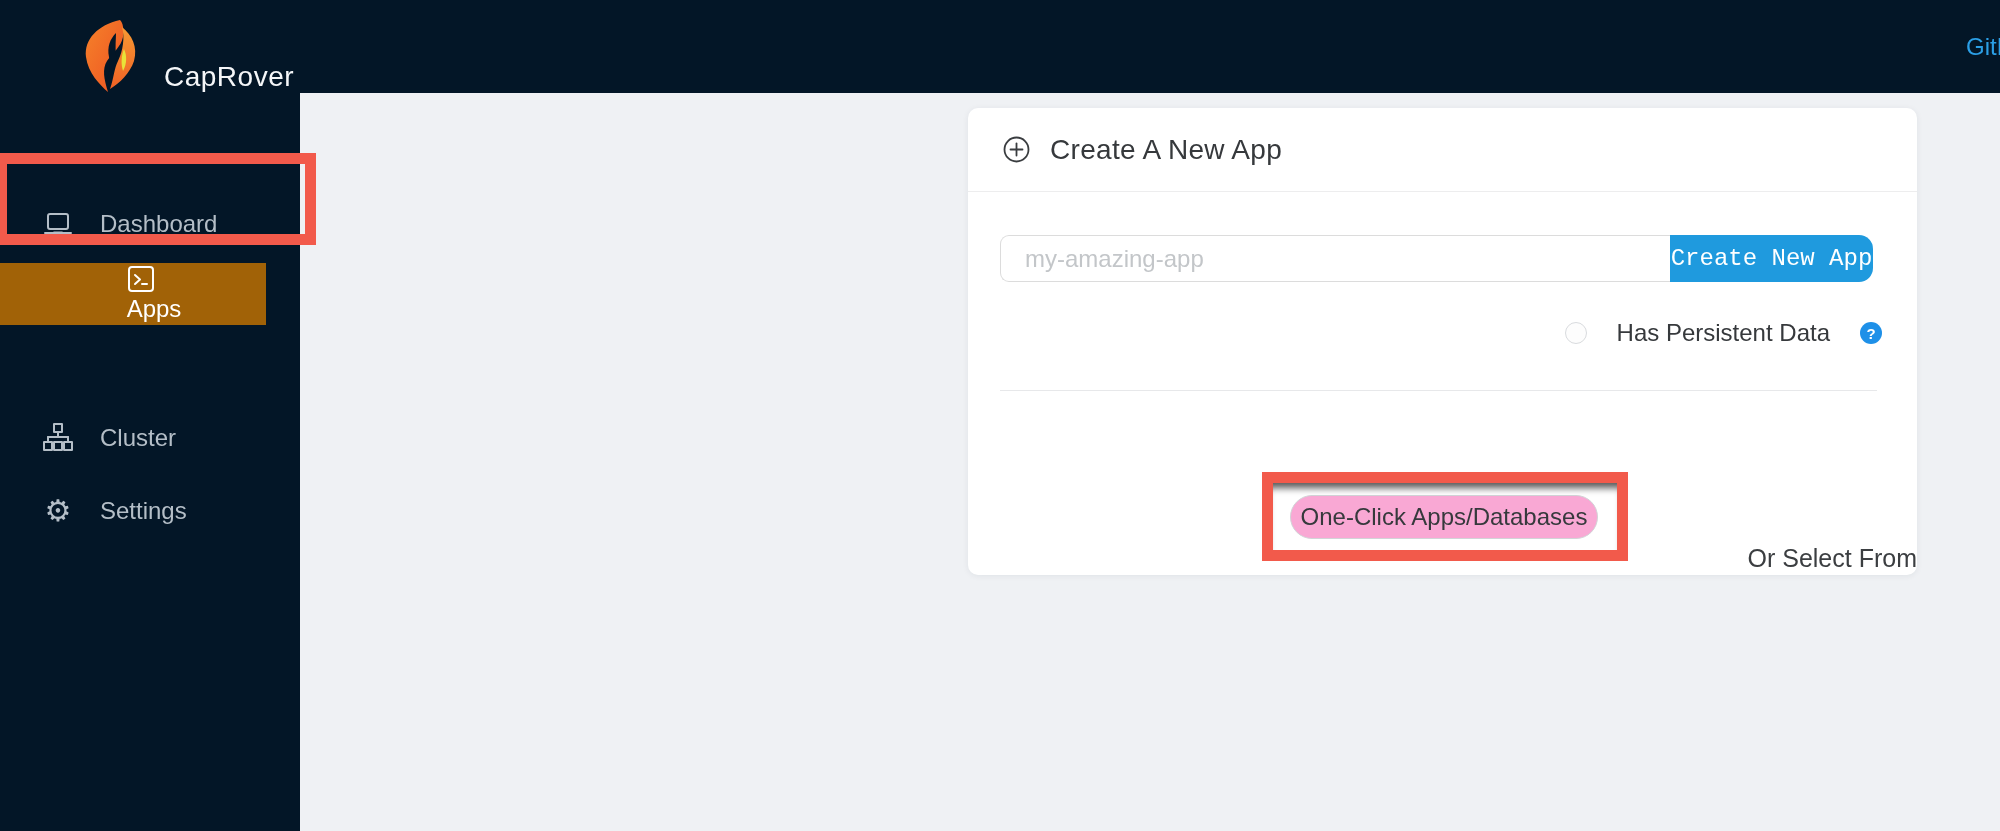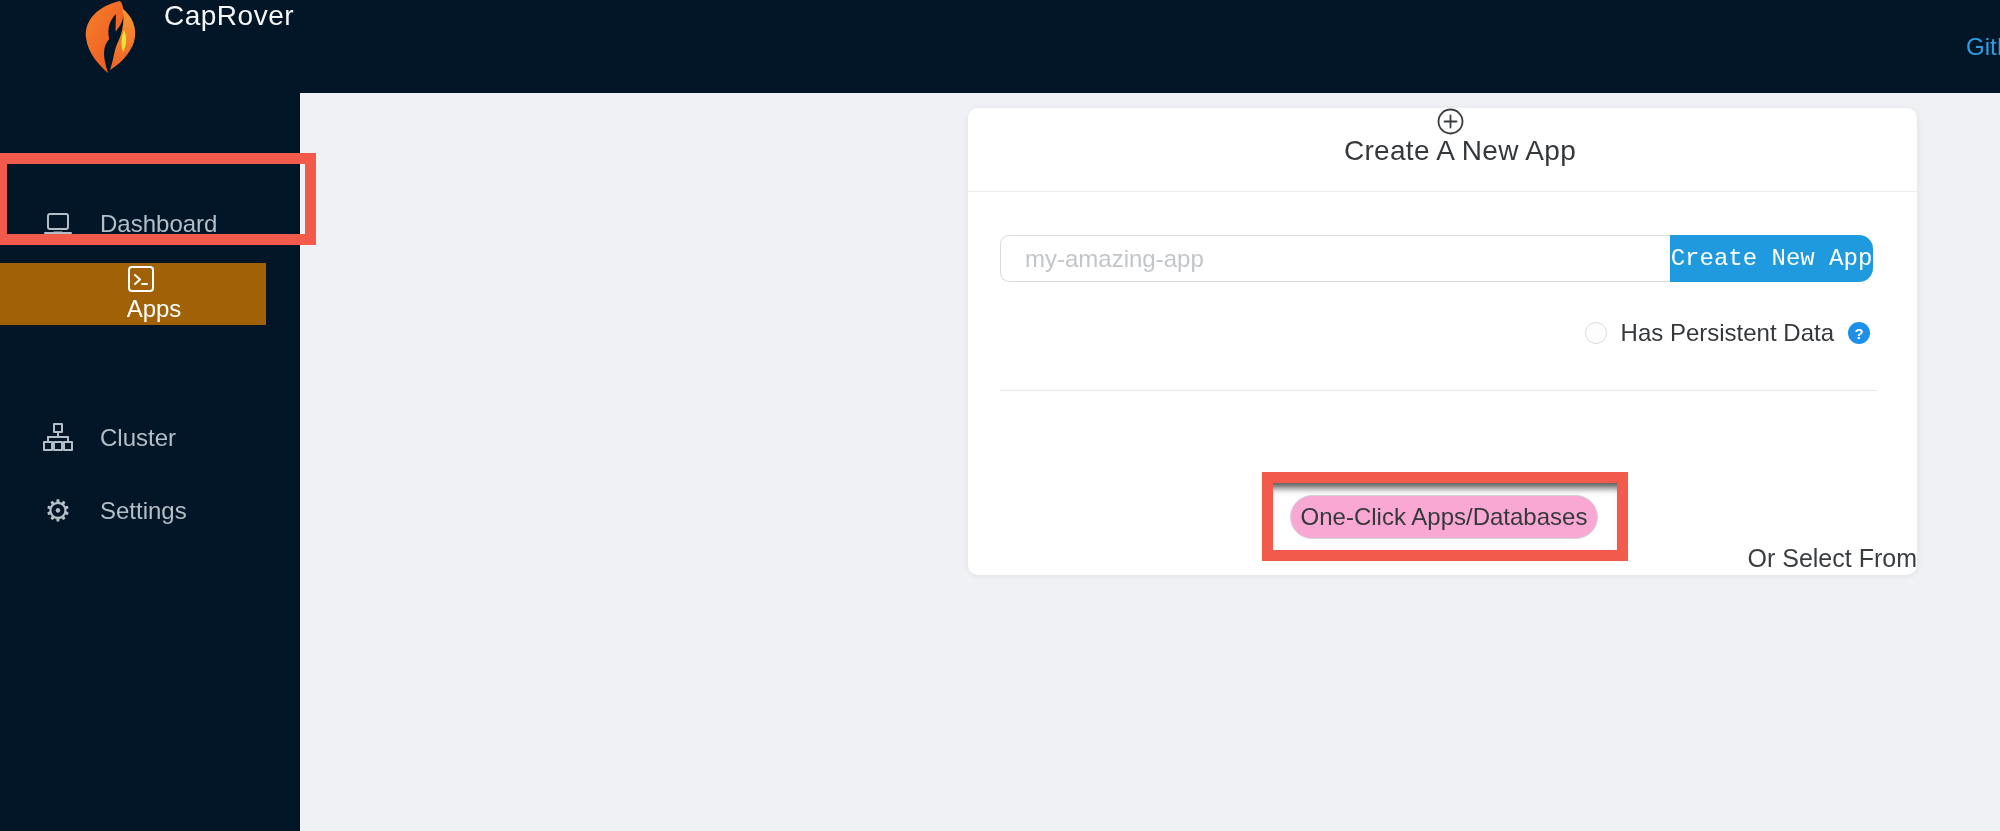--- a/index.html
+++ b/index.html
@@ -8,21 +8,21 @@
     position:relative; overflow:hidden;
     font-family:"Liberation Sans", sans-serif;
     background:#eff1f4; color:#3d4043;
   }
 
   
   .navbar {
     position:absolute; left:0; top:0; width:2000px; height:93px;
     background:#031627; z-index:5;
   }
-  .brand { position:absolute; left:80px; top:0; height:93px; display:flex; align-items:flex-start; cursor:pointer; }
+  .brand { position:absolute; left:80px; top:0; height:93px; display:flex; align-items:flex-end; cursor:pointer; }
   .brand-logo { width:62px; height:74px; margin-right:22px; }
   .brand-name { color:#f4f6f8; font-size:28px; font-weight:500; letter-spacing:0.5px; }
   .github-link {
     position:absolute; left:1966px; top:0; height:93px; display:flex; align-items:center;
     color:#2b9fe6; font-size:24px; text-decoration:none; white-space:nowrap; cursor:pointer;
   }
 
   
   .sidebar { position:absolute; left:0; top:93px; width:300px; height:738px; background:#031627; z-index:2; }
   .side-item {
@@ -41,42 +41,41 @@
 
   .card {
     position:absolute; left:668px; top:15px; width:949px; height:467px;
     background:#ffffff; border-radius:10px;
     box-shadow:0 1px 6px rgba(20,40,60,0.07);
   }
   .card-header {
     position:absolute; left:0; top:0; width:100%; height:84px;
     display:flex; align-items:center; padding-left:35px;
     border-bottom:1px solid #ededee;
-    flex-direction:column;
   }
   .plus-icon { width:27px; height:27px; margin-right:20px; }
   .plus-icon svg { width:27px; height:27px; stroke:#3a3d40; fill:none; stroke-width:1.8; stroke-linecap:round; }
   .card-title { font-size:28px; color:#36393c; letter-spacing:0.3px; }
 
   .input-row { position:absolute; left:32px; top:127px; width:873px; height:47px; display:flex; }
   .app-name-input {
     flex:1; height:47px; border:1px solid #dcdcdc; border-right:none;
     border-radius:9px 0 0 9px; padding:0 24px; font-size:24px;
     font-family:"Liberation Sans", sans-serif; color:#a21caf; outline:none; background:#fff;
   }
   .app-name-input::placeholder { color:#c3c6c9; }
   .create-btn {
     width:203px; height:47px; border:none; background:#1f9ade; color:#ffffff;
     font-size:24px; font-family:Liberation Mono, monospace;
     border-radius:0 14px 14px 0; cursor:pointer;
   }
 
   .persist-row {
-    position:absolute; right:47px; top:211px; height:28px;
-    display:flex; align-items:center; gap:14px;
+    position:absolute; right:35px; top:211px; height:28px;
+    display:flex; align-items:center; gap:30px;
   }
   .circle-checkbox {
     width:22px; height:22px; border:1.5px solid #d9dbde; border-radius:50%;
     background:#fdfdfd; cursor:pointer; flex:none;
   }
   .persist-label { font-size:24px; color:#36393c; }
   .help-icon {
     width:22px; height:22px; border-radius:50%; background:#1e90e8; color:#ffffff;
     font-size:15px; font-weight:bold; display:flex; align-items:center; justify-content:center;
     cursor:pointer; flex:none;

